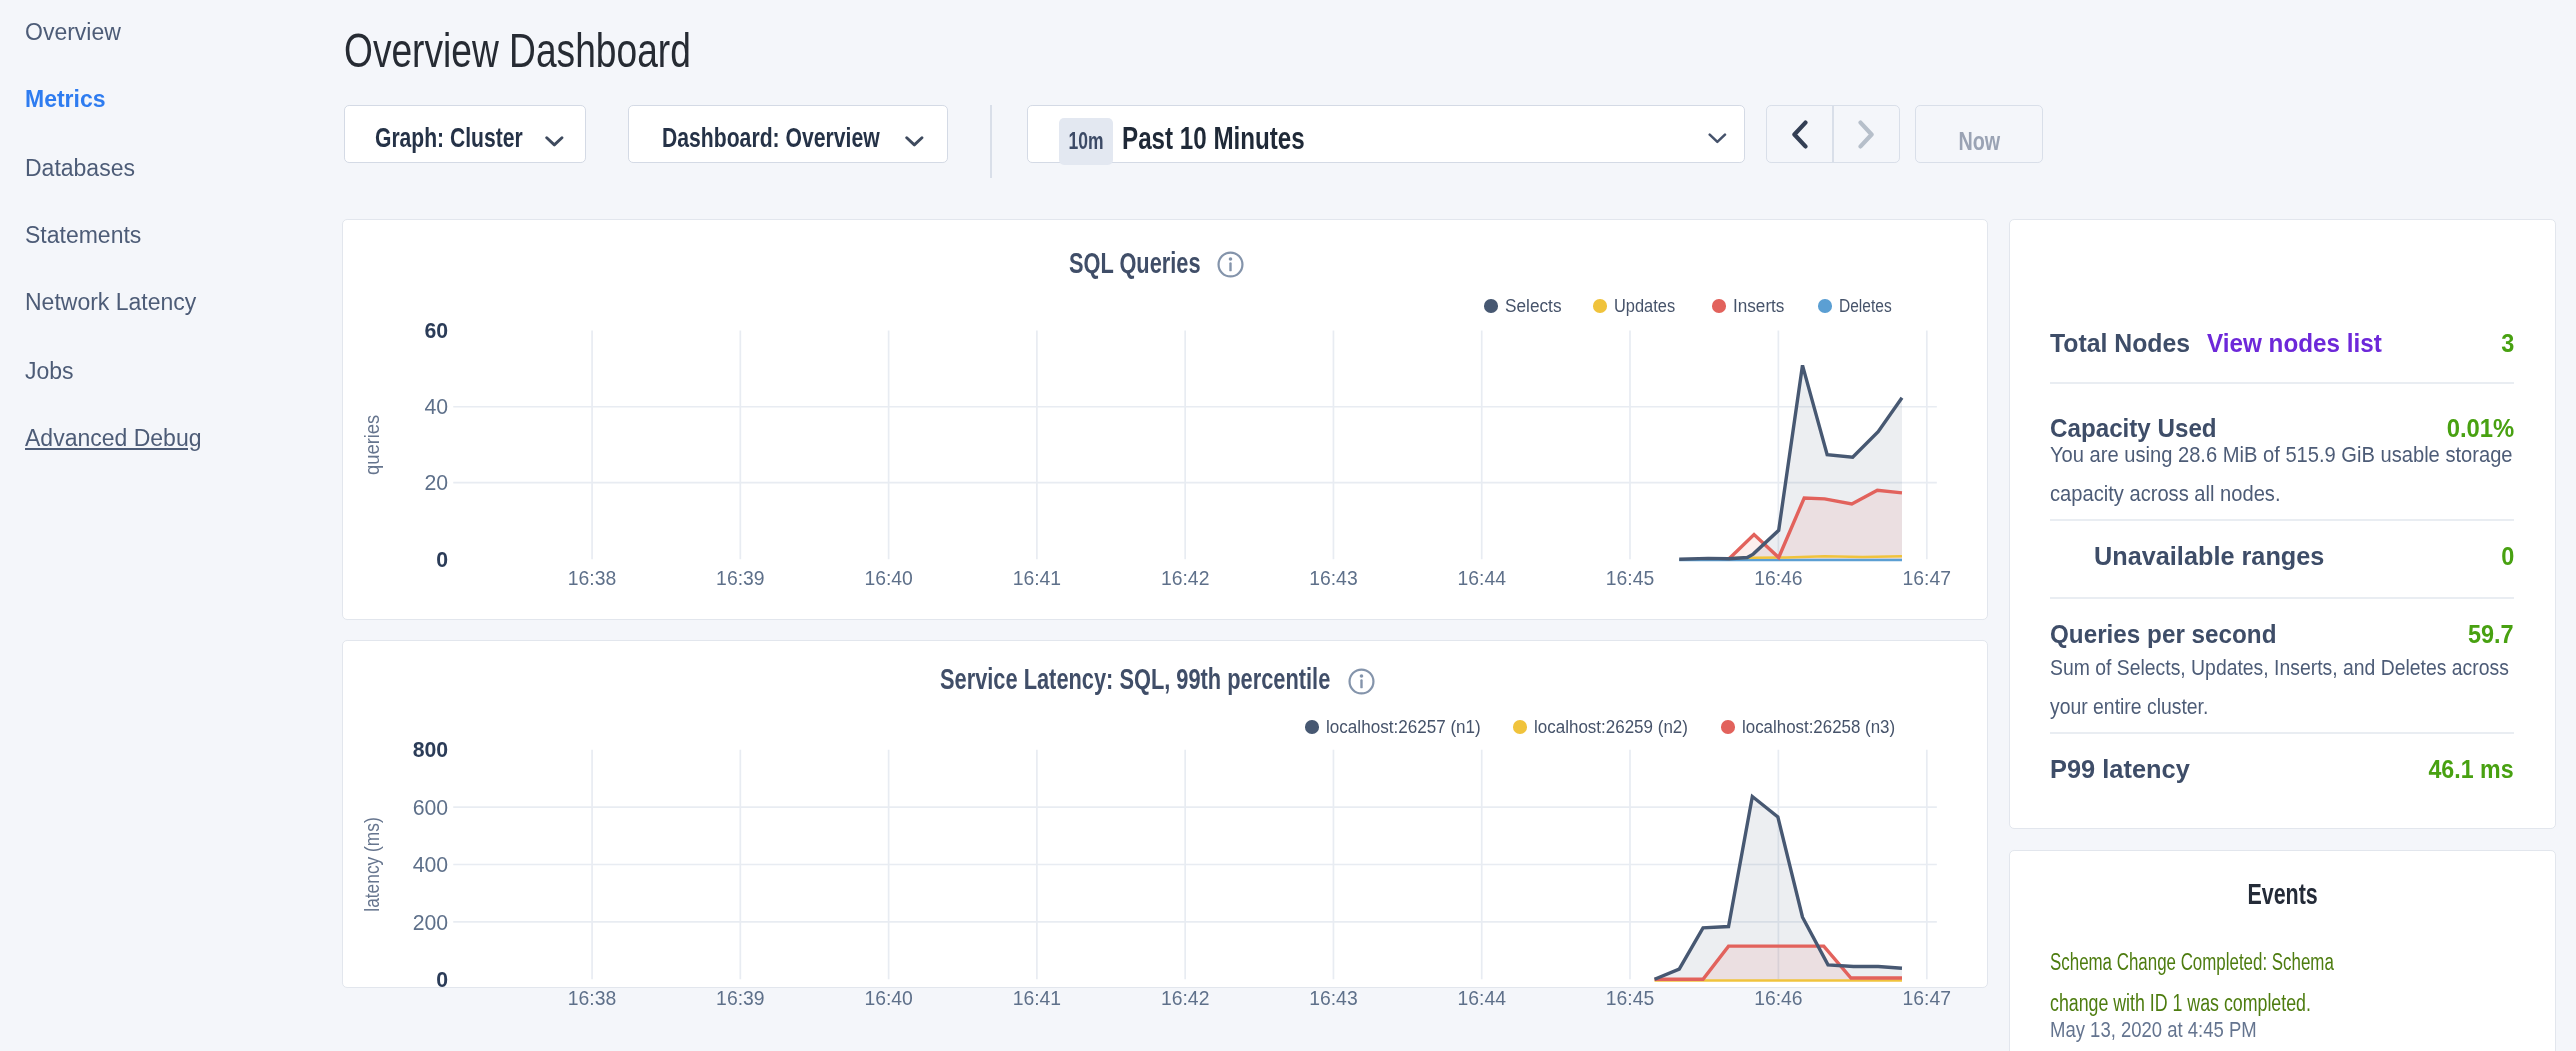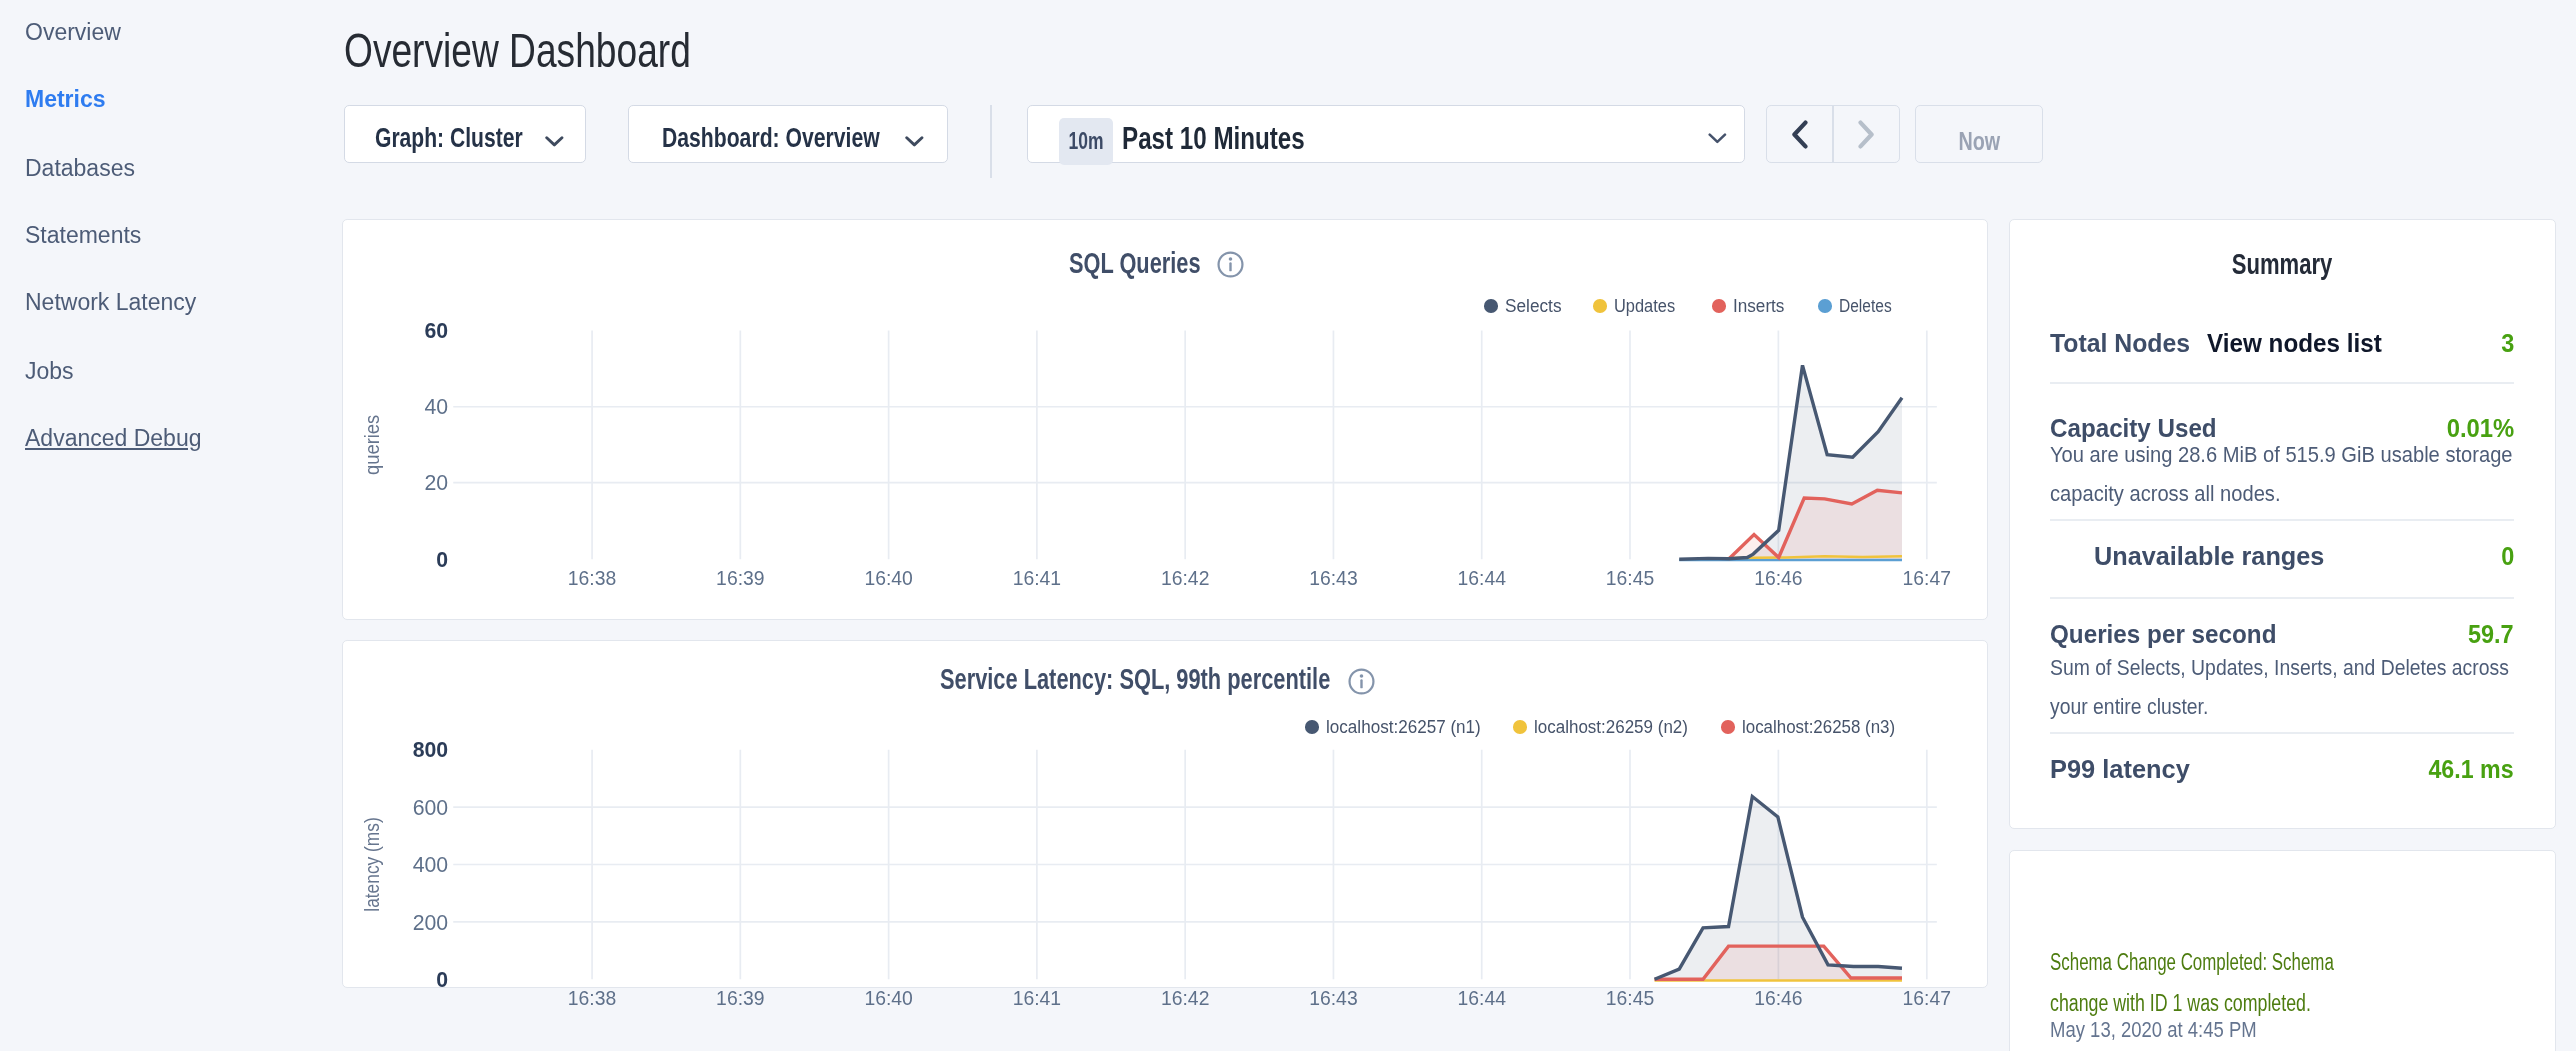--- a/index.html
+++ b/index.html
@@ -200,24 +200,23 @@
       <text x="1341.7" y="430.3" textLength="57" lengthAdjust="spacingAndGlyphs">16:44</text>
       <text x="1516.1" y="430.3" textLength="57" lengthAdjust="spacingAndGlyphs">16:45</text>
       <text x="1690.6" y="430.3" textLength="57" lengthAdjust="spacingAndGlyphs">16:46</text>
       <text x="1865.2" y="430.3" textLength="57" lengthAdjust="spacingAndGlyphs">16:47</text>
     </g>
     <text x="45" y="265" font-size="23" fill="#66758e" text-anchor="middle" transform="rotate(-90 45 265)" textLength="111" lengthAdjust="spacingAndGlyphs">latency (ms)</text>
   </svg>
 </div>
 
 <div class="panel" style="left:2009px; top:219px; width:547px; height:610px;">
-  <div class="abs" style="left:0; top:30px; width:100%; text-align:center;"><span class="cxc" style="transform:scaleX(0.761); font-weight:bold; font-size:29px; line-height:29px; color:#242b38;">Summary</span></div>
 
   <div class="srow-label" style="top:110px;"><span class="cx" style="transform:scaleX(0.954);">Total Nodes</span></div>
-  <div class="abs" style="left:197px; top:110px; font-weight:bold; font-size:26px; line-height:26px; color:#0f172a;"><span class="cx" style="transform:scaleX(0.933);">View nodes list</span></div>
+  <div class="abs" style="left:197px; top:110px; font-weight:bold; font-size:26px; line-height:26px; color:#6d28d9;"><span class="cx" style="transform:scaleX(0.933);">View nodes list</span></div>
   <div class="srow-val" style="top:111px;"><span class="cxr" style="transform:scaleX(0.92);">3</span></div>
   <div class="sdivider" style="top:162px;"></div>
 
   <div class="srow-label" style="top:195px;"><span class="cx" style="transform:scaleX(0.93);">Capacity Used</span></div>
   <div class="srow-val" style="top:196px;"><span class="cxr" style="transform:scaleX(0.935);">0.01%</span></div>
   <div class="sdesc" style="top:215px;"><span class="cx" style="transform:scaleX(0.915);">You are using 28.6 MiB of 515.9 GiB usable storage</span><br><span class="cx" style="transform:scaleX(0.915);">capacity across all nodes.</span></div>
   <div class="sdivider" style="top:299px;"></div>
 
   <div class="srow-label" style="top:323px;margin-left:44px;"><span class="cx" style="transform:scaleX(0.972);">Unavailable ranges</span></div>
   <div class="srow-val" style="top:324px;"><span class="cxr" style="transform:scaleX(0.92);">0</span></div>
@@ -226,19 +225,20 @@
   <div class="srow-label" style="top:401px;"><span class="cx" style="transform:scaleX(0.933);">Queries per second</span></div>
   <div class="srow-val" style="top:402px;"><span class="cxr" style="transform:scaleX(0.92);">59.7</span></div>
   <div class="sdesc" style="top:428px;"><span class="cx" style="transform:scaleX(0.881);">Sum of Selects, Updates, Inserts, and Deletes across</span><br><span class="cx" style="transform:scaleX(0.881);">your entire cluster.</span></div>
   <div class="sdivider" style="top:512px;"></div>
 
   <div class="srow-label" style="top:536px;"><span class="cx" style="transform:scaleX(0.977);">P99 latency</span></div>
   <div class="srow-val" style="top:537px;"><span class="cxr" style="transform:scaleX(0.91);">46.1 ms</span></div>
 </div>
 
 <div class="panel" style="left:2009px; top:850px; width:547px; height:306px;">
+  <div class="abs" style="left:0; top:29px; width:100%; text-align:center;"><span class="cxc" style="transform:scaleX(0.739); font-weight:bold; font-size:29px; line-height:29px; color:#242b38;">Events</span></div>
   <div class="abs" style="left:40px; top:91px; font-size:23px; line-height:41px; color:#4d7c0f;">
     <span class="cx" style="transform:scaleX(0.735);">Schema Change Completed: Schema</span><br>
     <span class="cx" style="transform:scaleX(0.773);">change with ID 1 was completed.</span>
   </div>
   <div class="abs" style="left:40px; top:168px; font-size:22px; line-height:22px; color:#64748f;"><span class="cx" style="transform:scaleX(0.841);">May 13, 2020 at 4:45 PM</span></div>
 </div>
 
 
 </body></html>

